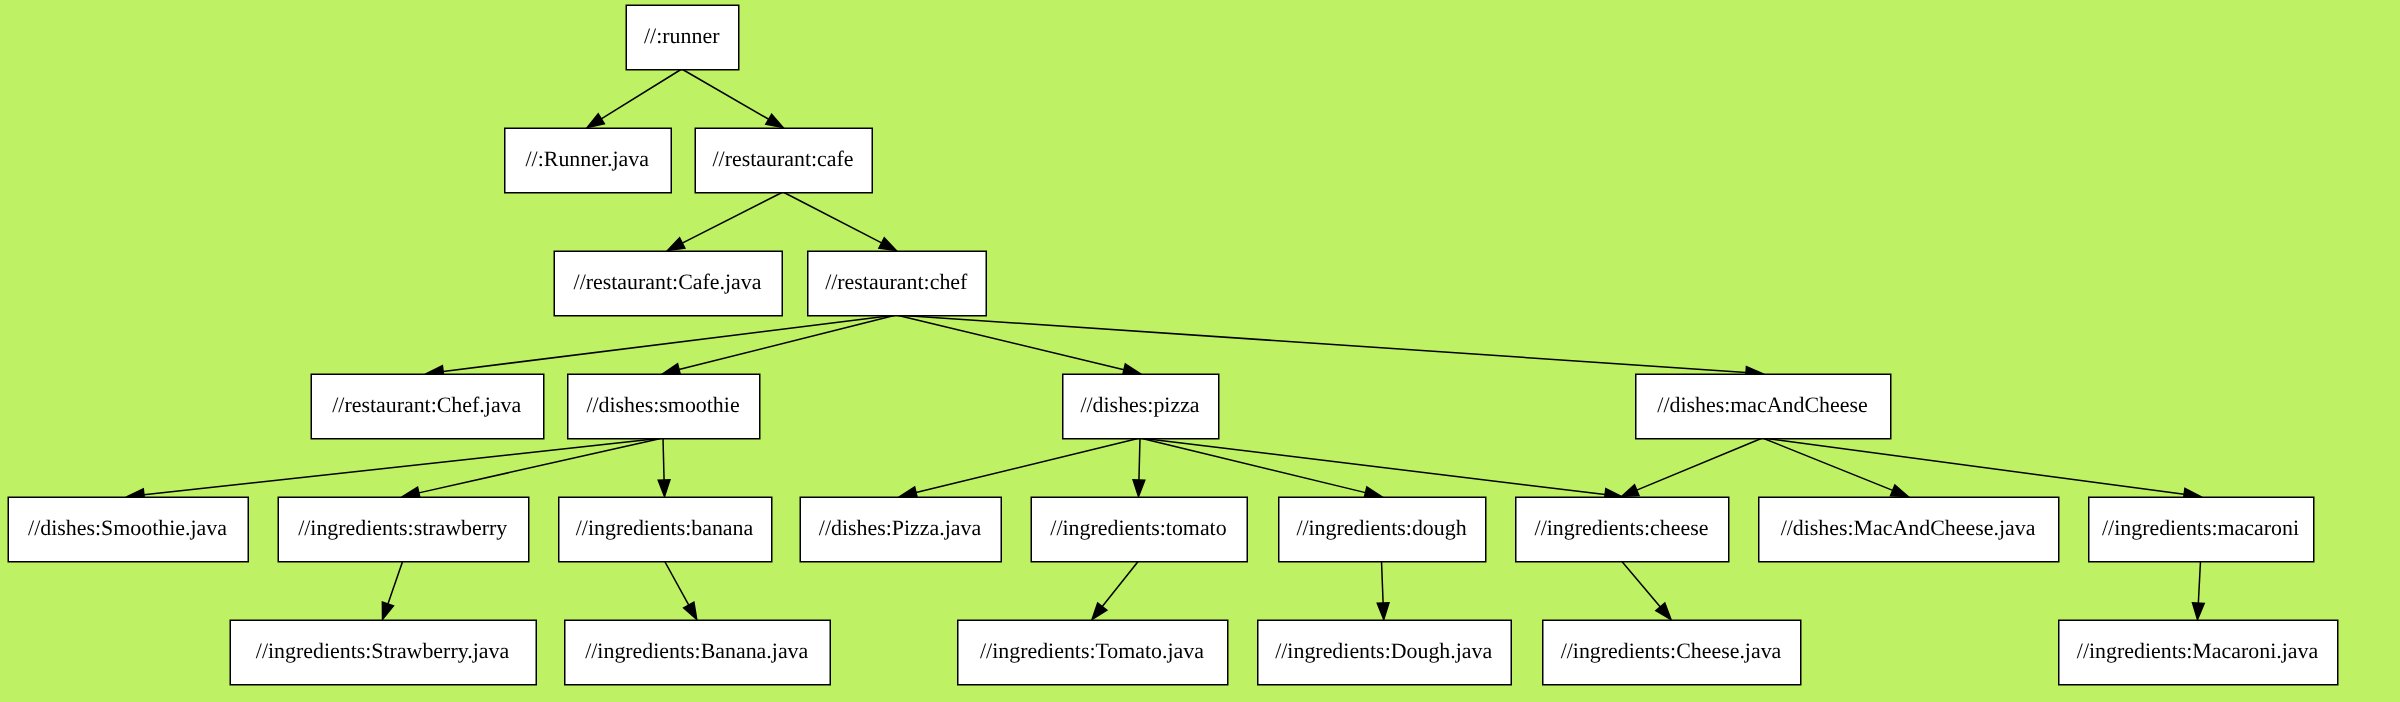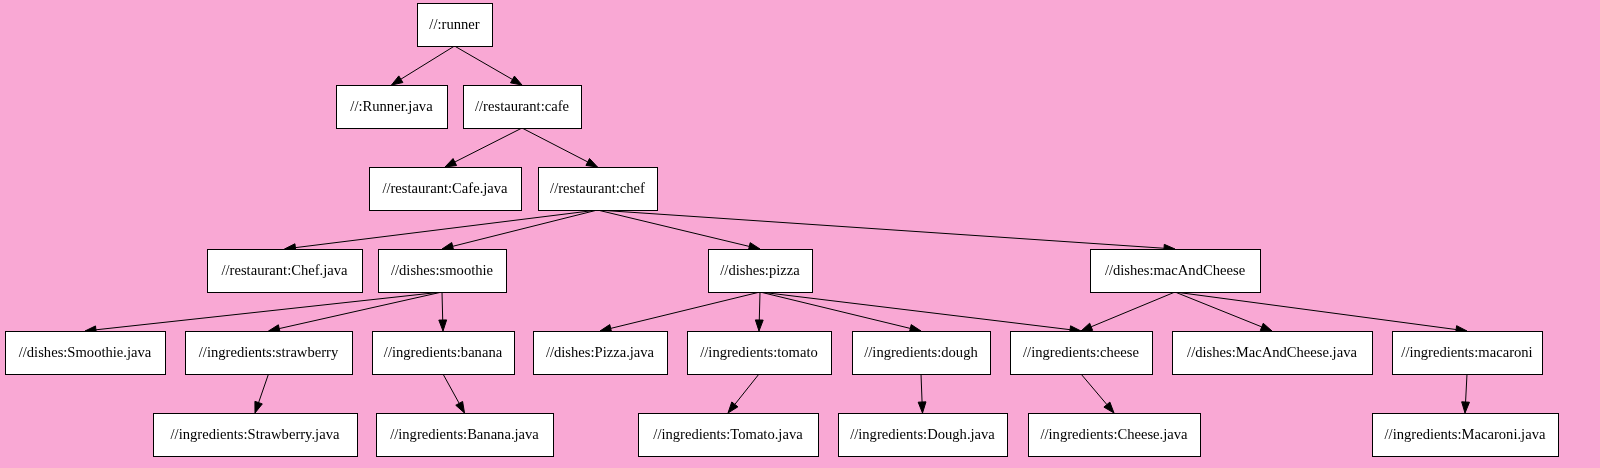--- a/index.html
+++ b/index.html
@@ -4,21 +4,21 @@
 <style>
   html, body {
     margin: 0;
     padding: 0;
     background: #ffffff;
   }
   #graph-root {
     position: relative;
     width: 1600px;
     height: 468px;
-    background: #f9a8d4;
+    background: #bef264;
     font-family: "Liberation Serif", "DejaVu Serif", serif;
     overflow: hidden;
   }
   svg#graph-canvas {
     position: absolute;
     left: 0;
     top: 0;
     width: 1600px;
     height: 468px;
     display: block;

